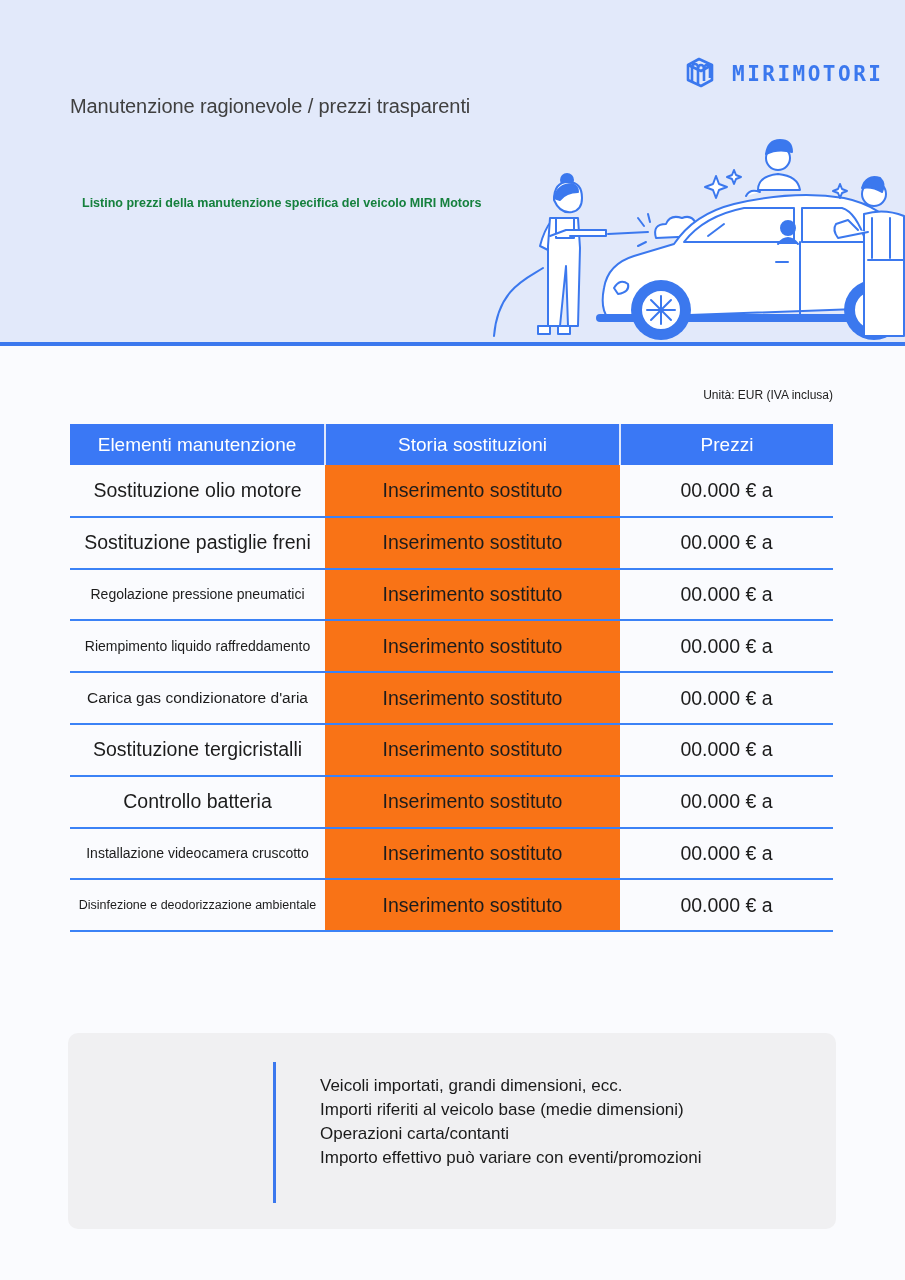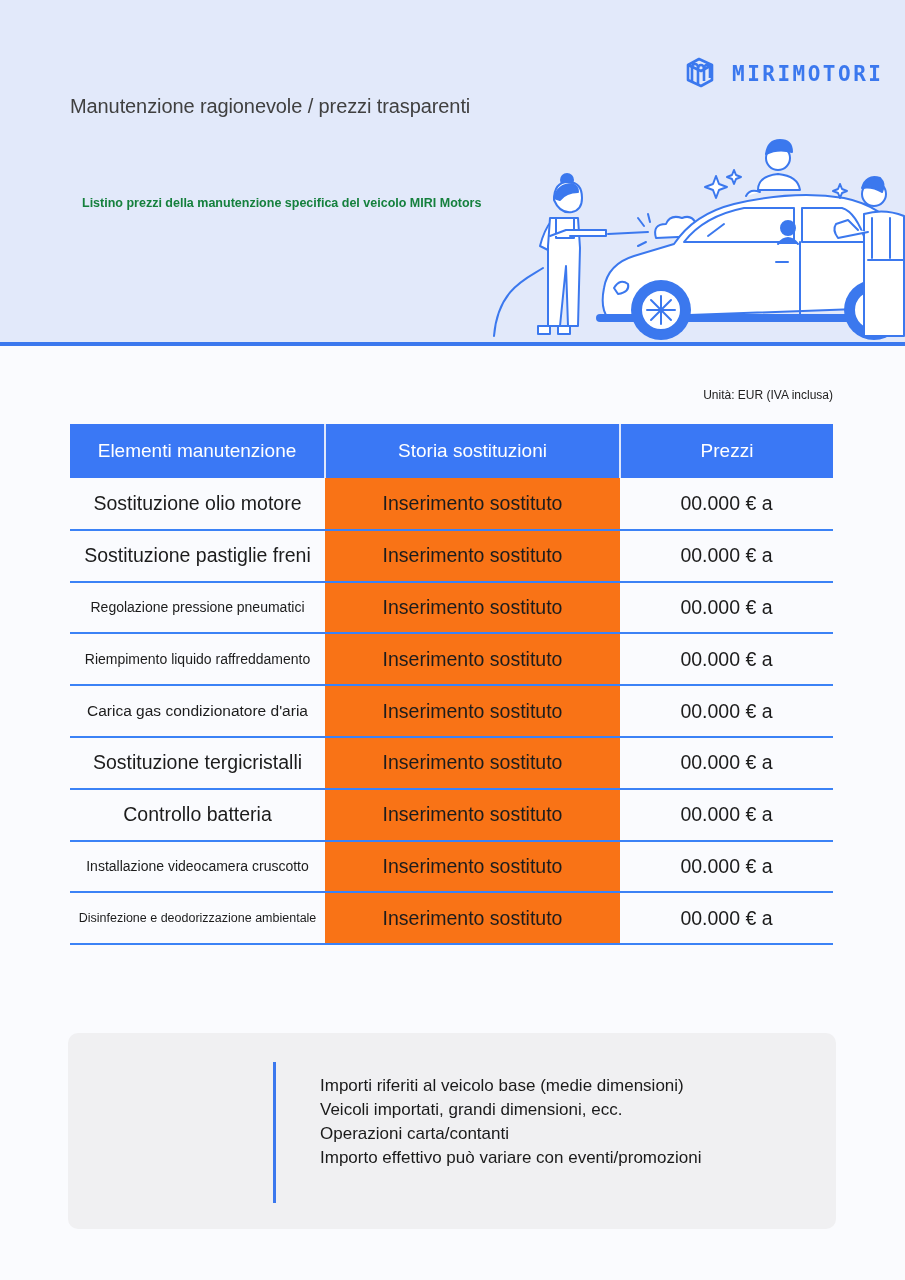--- a/index.html
+++ b/index.html
@@ -38,21 +38,21 @@
 
   .unit {
     position: absolute; right: 72px; top: 388px; font-size: 12px; color: #222;
   }
   table.price {
     position: absolute; left: 70px; top: 424px; width: 763px;
     border-collapse: collapse; table-layout: fixed;
   }
   table.price th {
     background: #3a78f5; color: #fff; font-weight: normal; font-size: 19px;
-    height: 54px; border-right: 2px solid #dfe7fb;
+    height: 41px; border-right: 2px solid #dfe7fb;
   }
   table.price th:last-child { border-right: none; }
   table.price td {
     height: 51.8px; text-align: center; font-size: 19.5px; color: #1c1c1c;
     border-bottom: 2px solid #3b82f6;
   }
   table.price td.c2 { background: #f97316; }
   table.price td.small { font-size: 14px; }
   table.price td.xsmall { font-size: 12.5px; }
 
@@ -209,18 +209,18 @@
       <td class="xsmall">Disinfezione e deodorizzazione ambientale</td>
       <td class="c2">Inserimento sostituto</td>
       <td>00.000 € a</td>
     </tr>
   </tbody>
 </table>
 
 <div class="note">
   <div class="note-divider"></div>
   <ul class="note-list">
+    <li>Veicoli importati, grandi dimensioni, ecc.</li>
     <li>Importi riferiti al veicolo base (medie dimensioni)</li>
-    <li>Veicoli importati, grandi dimensioni, ecc.</li>
     <li>Operazioni carta/contanti</li>
     <li>Importo effettivo può variare con eventi/promozioni</li>
   </ul>
 </div>
 
 </body></html>

